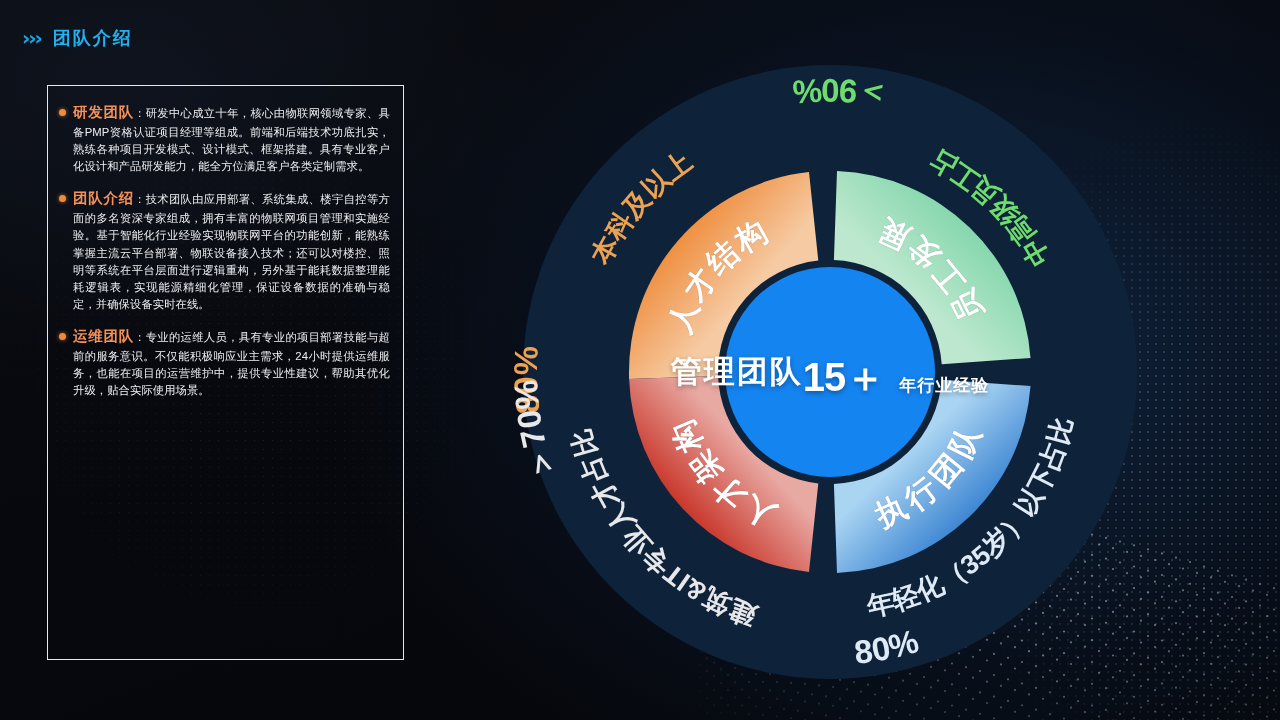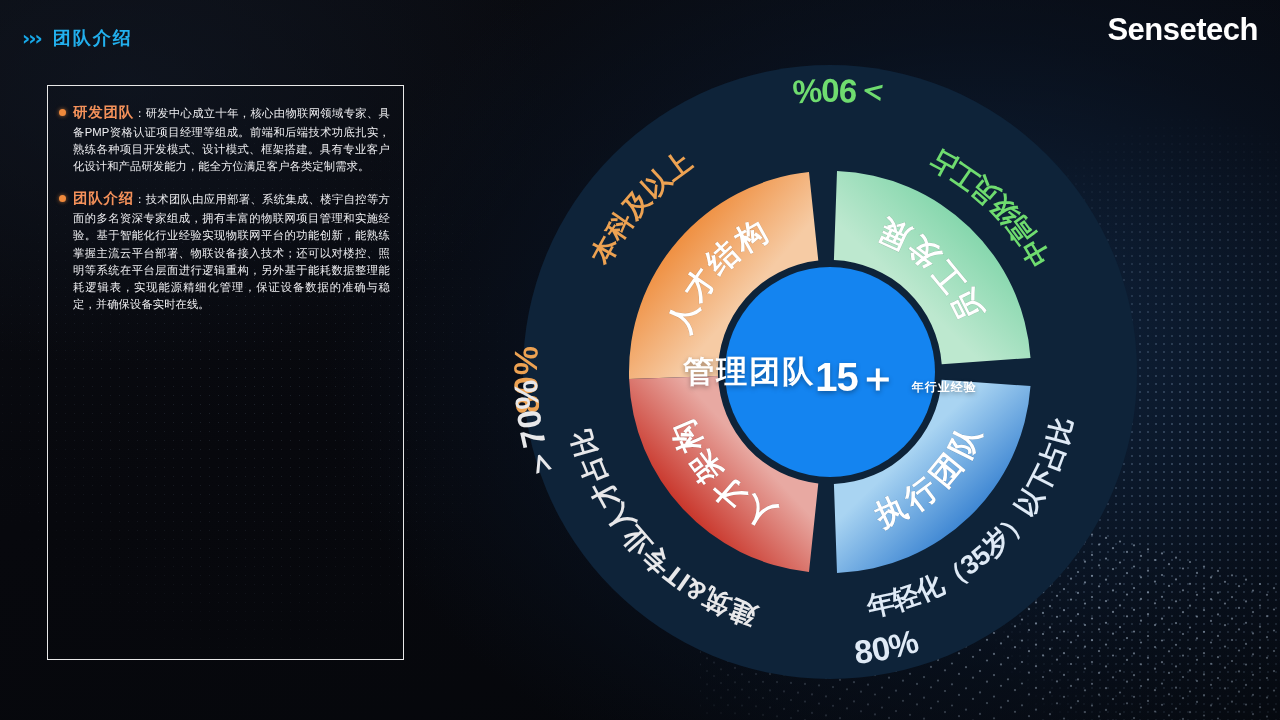--- a/index.html
+++ b/index.html
@@ -92,21 +92,21 @@
   }
   #center-title{
     color:#fff; font-size:31px; font-weight:bold; letter-spacing:2px;
     text-shadow:0 2px 5px rgba(0,0,0,.35);
   }
   #center-sub{
     display:flex; align-items:baseline; gap:15px; margin-top:10px;
     text-shadow:0 2px 5px rgba(0,0,0,.35);
   }
   #center-num{ color:#fff; font-size:40px; font-weight:bold; letter-spacing:-1px; }
-  #center-unit{ color:#fff; font-size:12px; font-weight:bold; letter-spacing:1px; }
+  #center-unit{ color:#fff; font-size:17px; font-weight:bold; letter-spacing:1px; }
 </style>
 </head>
 <body>
 
 <div id="stage">
 
   <div class="dotmesh" id="mesh-left"></div>
   <div class="dotmesh" id="mesh-right"></div>
 
   <svg id="wave" viewBox="0 0 620 360">
@@ -1317,33 +1317,38 @@
         <circle cx="609.0" cy="361.6" r="1.1" fill="#cfe1f5" opacity="0.27"></circle>
         <circle cx="623.0" cy="359.5" r="1.1" fill="#cfe1f5" opacity="0.27"></circle>
         <circle cx="637.0" cy="357.0" r="1.1" fill="#cfe1f5" opacity="0.27"></circle>
       </g>
   </svg>
 
   <div id="page-title">
     <span class="chev">›››</span>
     <span class="txt">团队介绍</span>
   </div>
-  <div id="brand">Sensetech</div>
 
   <div id="info-panel">
     <div class="para">
       <span class="bullet"></span>
       <div class="body">
         <span class="head">研发团队</span><span>：</span><span>研发中心成立十年，核心由物联网领域专家、具备PMP资格认证项目经理等组成。前端和后端技术功底扎实，熟练各种项目开发模式、设计模式、框架搭建。具有专业客户化设计和产品研发能力，能全方位满足客户各类定制需求。</span>
       </div>
     </div>
     <div class="para">
       <span class="bullet"></span>
       <div class="body">
         <span class="head">团队介绍</span><span>：</span><span>技术团队由应用部署、系统集成、楼宇自控等方面的多名资深专家组成，拥有丰富的物联网项目管理和实施经验。基于智能化行业经验实现物联网平台的功能创新，能熟练掌握主流云平台部署、物联设备接入技术；还可以对楼控、照明等系统在平台层面进行逻辑重构，另外基于能耗数据整理能耗逻辑表，实现能源精细化管理，保证设备数据的准确与稳定，并确保设备实时在线。</span>
+      </div>
+    </div>
+    <div class="para">
+      <span class="bullet"></span>
+      <div class="body">
+        <span class="head">运维团队</span><span>：</span><span>专业的运维人员，具有专业的项目部署技能与超前的服务意识。不仅能积极响应业主需求，24小时提供运维服务，也能在项目的运营维护中，提供专业性建议，帮助其优化升级，贴合实际使用场景。</span>
       </div>
     </div>
   </div>
 
   <div id="donut-wrap">
     <svg viewBox="0 0 620 620" id="donut-svg">
       <defs id="donut-defs">
           <linearGradient id="sg0" gradientUnits="userSpaceOnUse" x1="225.47" y1="236.52" x2="158.30" y2="178.13">
             <stop offset="0" stop-color="#f6cba4"></stop>
             <stop offset="1" stop-color="#ef9042"></stop>

